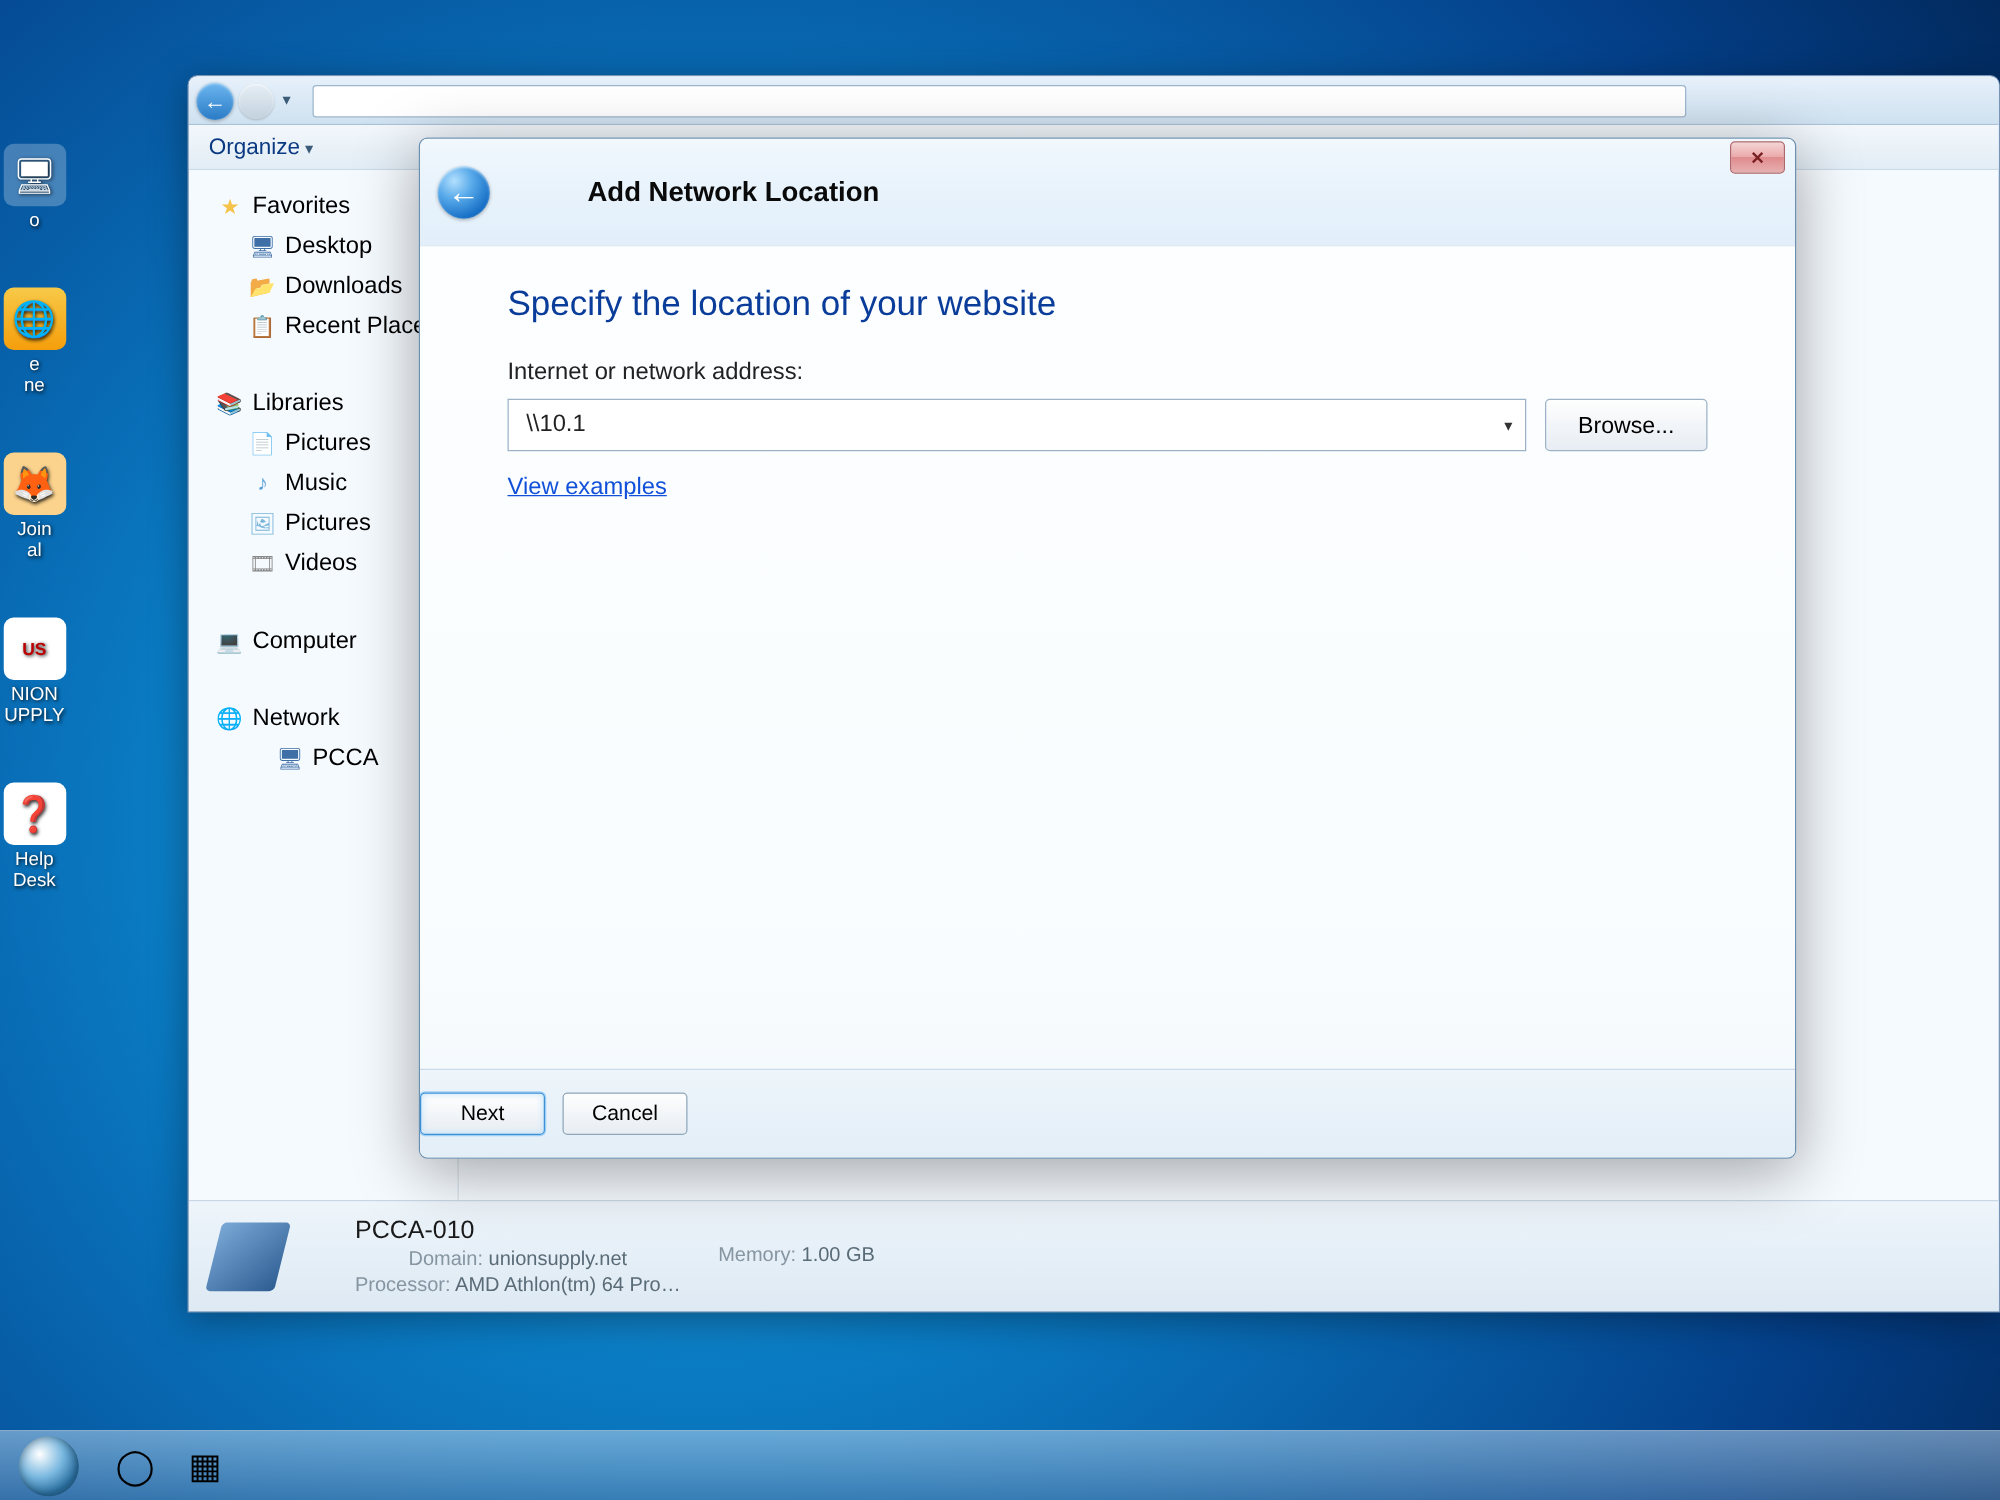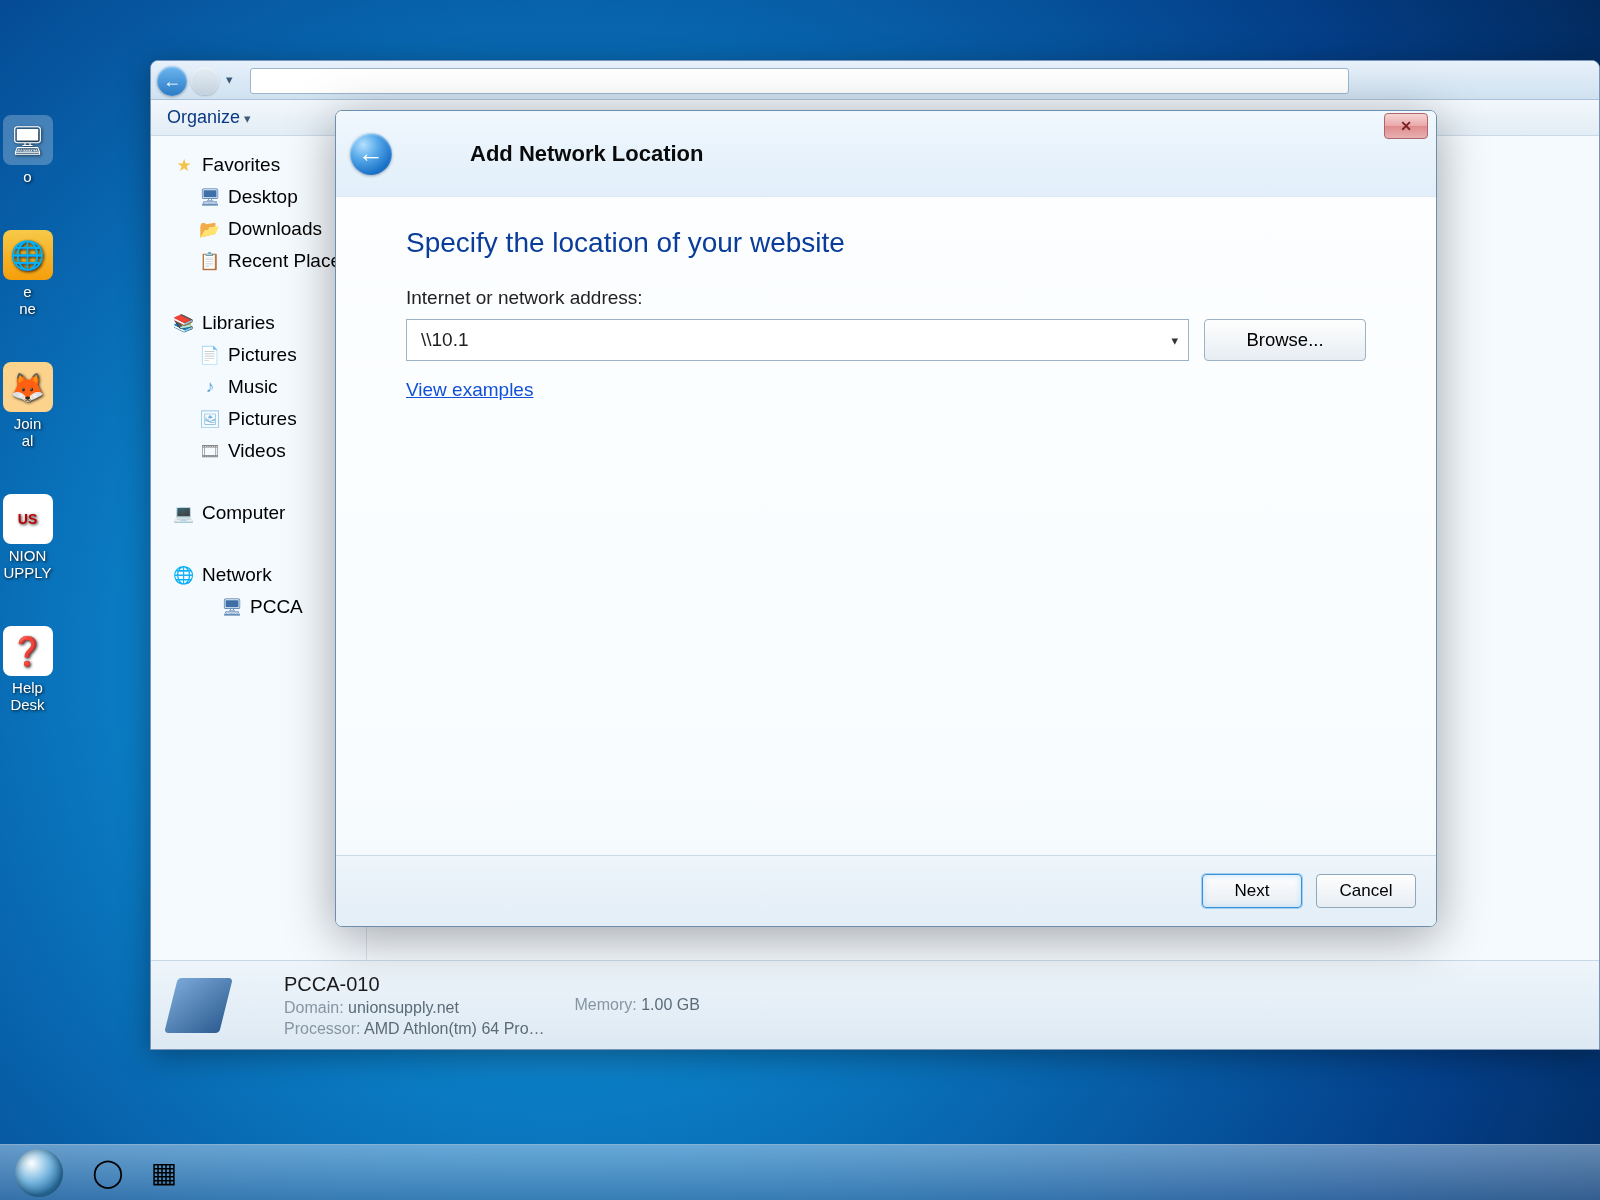--- a/index.html
+++ b/index.html
@@ -156,21 +156,21 @@
   padding: 8px 20px;
 }
 .details-pane .dp-icon {
   width: 55px;height:55px;margin-right:22px;
   background: linear-gradient(135deg,#7aa8d6,#2e5d93);
   transform: skewX(-14deg);
   border-radius: 4px;
 }
 .details-pane .dp-col1 { margin-right: 30px; margin-left: 36px; }
 .details-pane .dp-name { font-size: 20px; color:#1a1a1a; font-weight:500; }
-.details-pane .dp-row { font-size: 16px; color:#6a7d8c; margin-top:3px; }
+.details-pane .dp-row { font-size: 16px; color:#6a7d8c; margin-top:3px;text-align:center; }
 .details-pane .dp-lbl { color:#8695a2; }
 .details-pane .dp-val { color:#5a6b78; }
 
 
 .wizard {
   position: absolute;
   top: 110px; left: 335px;
   width: 1100px; height: 815px;
   background: #ffffff;
   background: linear-gradient(to bottom, #fcfeff 0%, #fafdff 75%, #f2f8fc 100%);
@@ -237,37 +237,37 @@
 .wz-combo input {
   border:none; outline:none; width:100%;
   font-size: 19px; color:#222;
   background: transparent;
 }
 .wz-combo .drop-arr {
   position:absolute; right:10px; top:50%; transform:translateY(-50%);
   font-size:13px; color:#333;
 }
 .wz-browse {
-  width: 162px;
+  width: 130px;
   border: 1px solid #9cb3c7;
   background: linear-gradient(to bottom,#fefefe,#e7edf3);
   border-radius: 4px;
   font-size: 18.5px;
   display:flex;align-items:center;justify-content:center;
 }
 .wz-link {
   color:#1151d9; text-decoration:underline; font-size:19px;
   cursor:pointer;
 }
 .wizard .wz-footer {
   position:absolute; bottom:0; left:0; right:0;
   height: 70px;
   background: linear-gradient(to bottom,#eef5fb,#e3eef7);
   border-top:1px solid #cbdae7;
-  display:flex;align-items:center;justify-content:flex-end;
+  display:flex;align-items:center;
   padding-right: 20px;
   gap: 14px;
 }
 .wz-btn {
   min-width: 100px; height:34px;
   border: 1px solid #8fa7ba;
   background: linear-gradient(to bottom,#fefefe,#e7edf3);
   border-radius: 4px;
   font-size: 17px;
   display:flex;align-items:center;justify-content:center;

